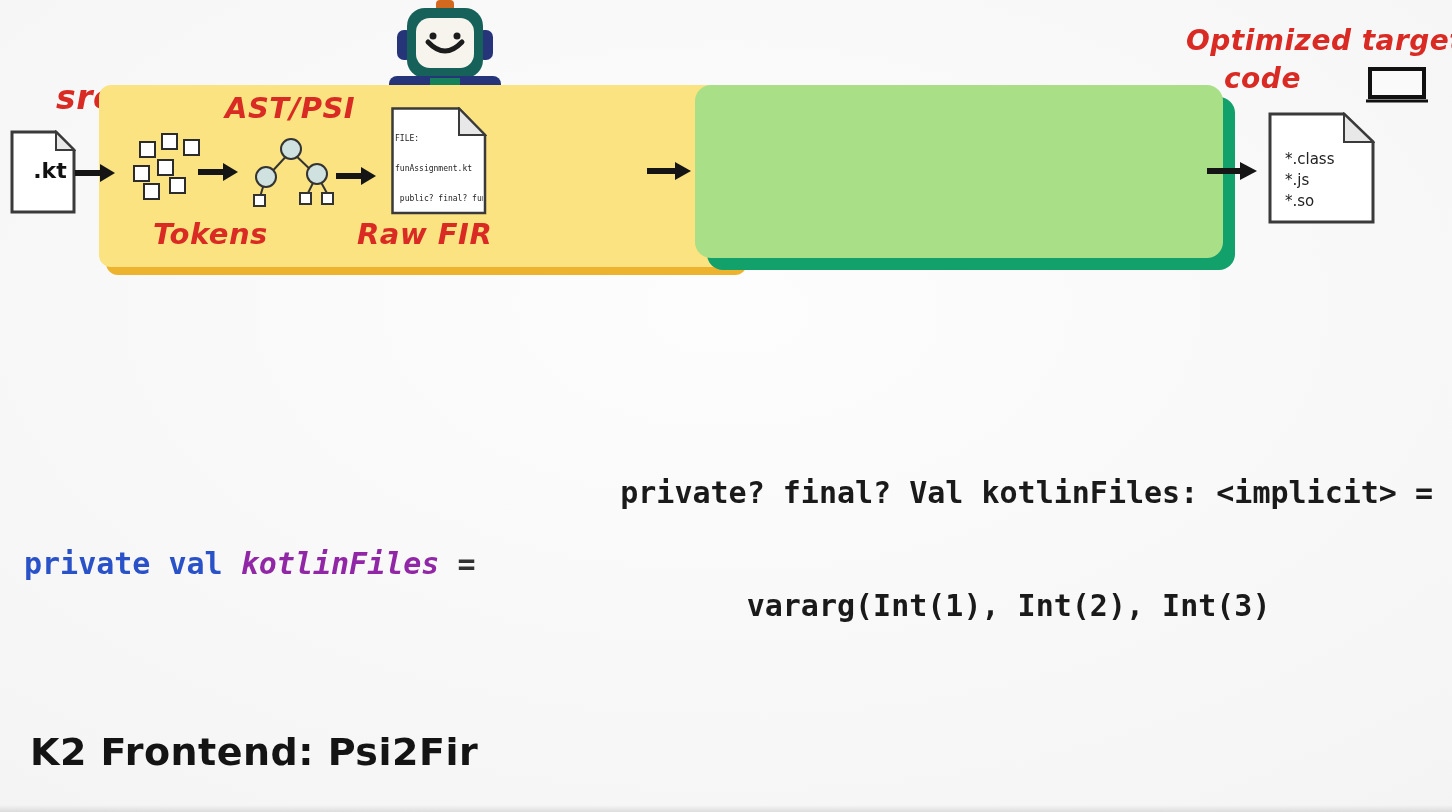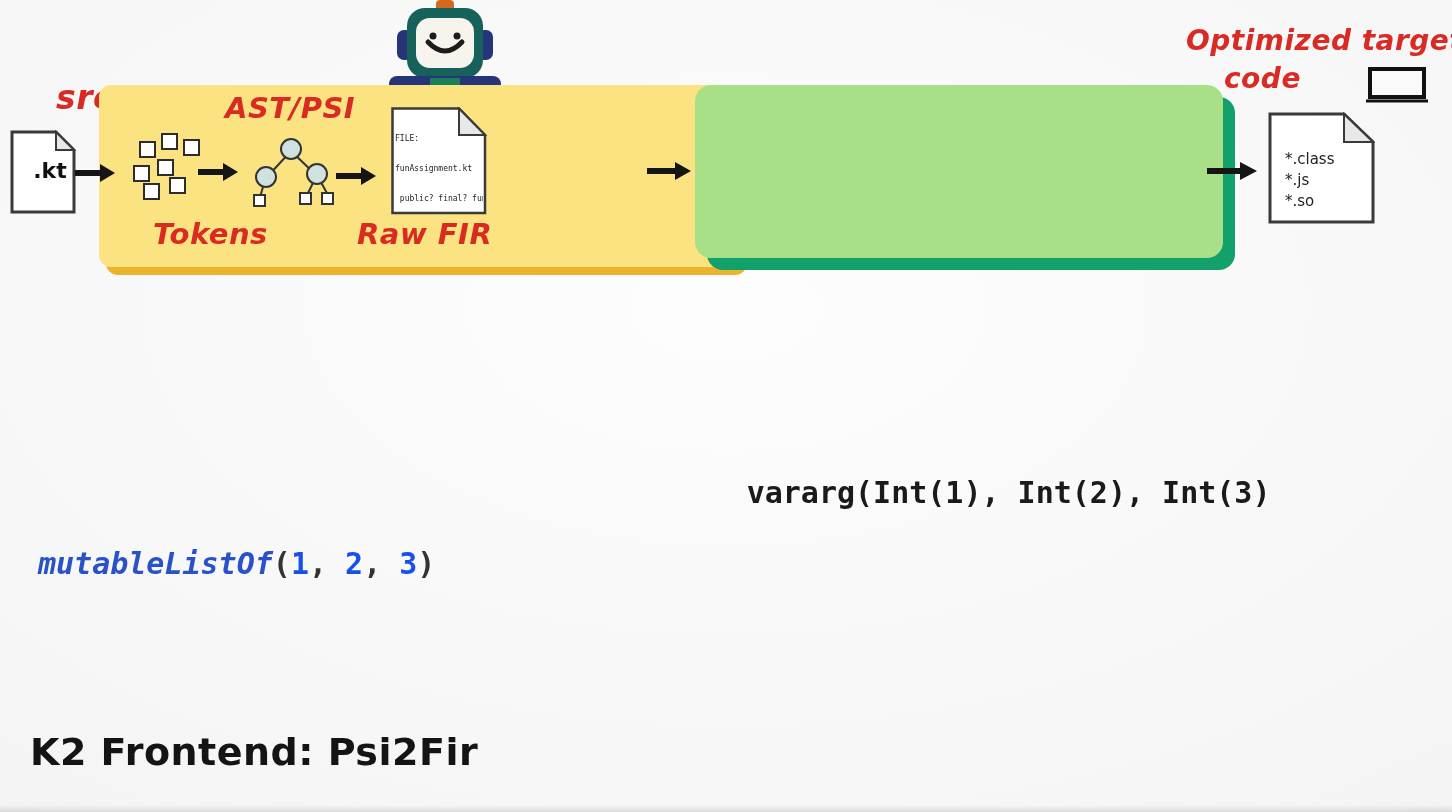--- a/index.html
+++ b/index.html
@@ -206,23 +206,24 @@
   <div class="marker-label" style="left:1186px; top:24px; width:250px; text-align:center; font-size:28px;">Optimized target</div>
   <div class="marker-label" style="left:1224px; top:62px; font-size:28px;">code</div>
   <div class="laptop">
     <svg width="62" height="38" viewBox="0 0 62 38">
       <rect x="4" y="3" width="54" height="28" fill="#fafafa" stroke="#111" stroke-width="4"></rect>
       <line x1="0" y1="35" x2="62" y2="35" stroke="#111" stroke-width="3"></line>
     </svg>
   </div>
 
   <div class="code-left">
-    <div class="line2"><span class="fn">mutableListOf</span><span class="plain">(</span><span class="num">1</span><span class="plain">, </span><span class="num">2</span><span class="plain">, </span><span class="num">3</span><span class="plain">)</span></div>
+    <div class="line1"><span class="kw">private val </span><span class="prop">kotlinFiles </span><span class="plain">=</span></div>
   </div>
 
   <div class="code-right">
+    <div>    private? final? Val kotlinFiles: &lt;implicit&gt; =</div>
     <div>           vararg(Int(1), Int(2), Int(3)</div>
     
   </div>
 
   <div class="bottom-title">K2 Frontend: Psi2Fir</div>
 
 </div>
 
 </body></html>

